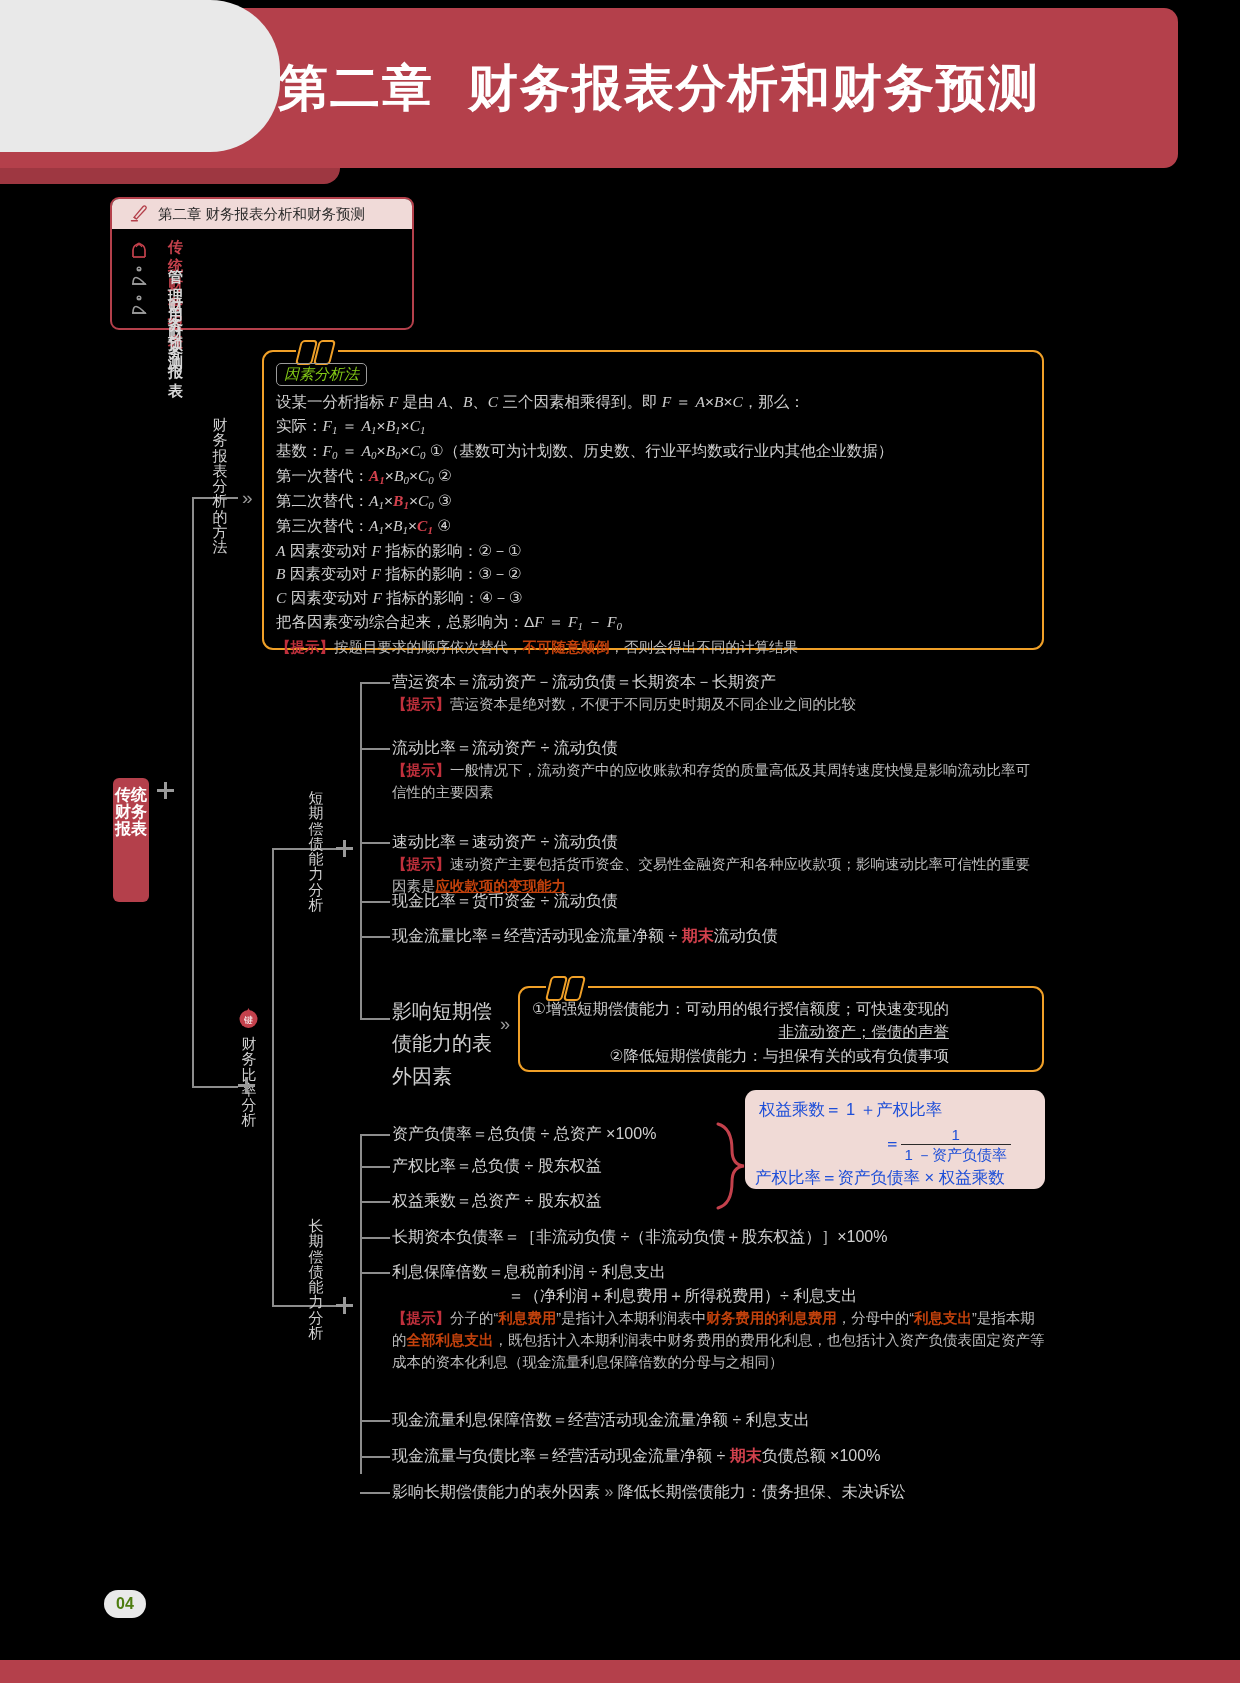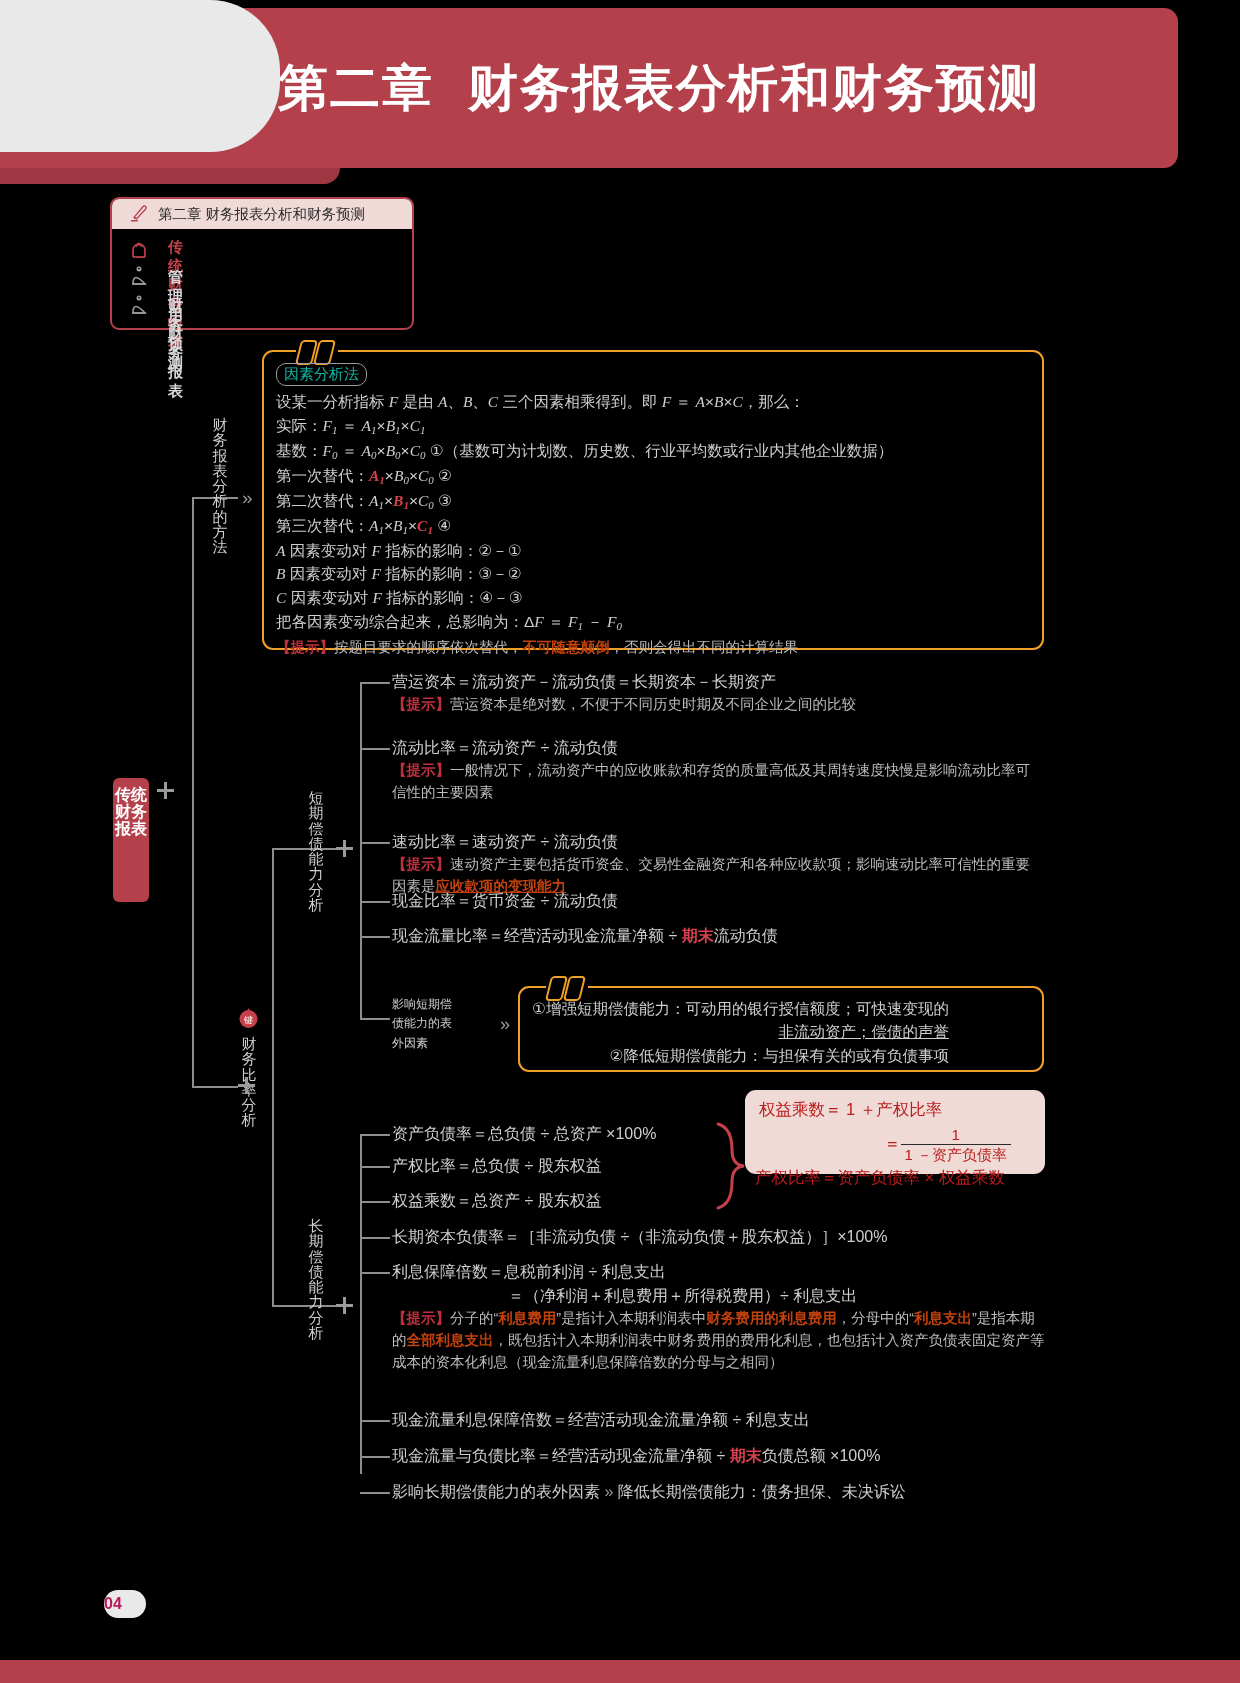--- a/index.html
+++ b/index.html
@@ -53,46 +53,46 @@
           box-sizing:border-box;}
 
   
   .obox{position:absolute;border:2.2px solid #f0a028;border-radius:11px;
         box-sizing:border-box;background:#000;}
   .quotes{position:absolute;width:42px;height:22px;background:#000;}
   .quotes span{position:absolute;top:0;width:13px;height:21px;
         border:2.2px solid #f0a028;border-radius:4px;transform:skewX(-14deg);}
   .quotes span:nth-child(1){left:2px;} .quotes span:nth-child(2){left:20px;}
 
-  .tagbox{display:inline-block;border:1.6px solid #9b9b9b;border-radius:10px;
-        padding:1px 7px;font-size:15px;color:#14b8a6;}
+  .tagbox{display:inline-block;border:1.6px solid #9b9b9b;border-radius:5px;
+        padding:1px 7px;font-size:15px;color:#84cc16;font-style:italic;}
 
   .ftxt{font-size:15.5px;color:#cfcfcf;line-height:1.54;white-space:nowrap;}
   .it{font-style:italic;font-family:"Liberation Serif","DejaVu Serif",serif;}
   .sub{font-size:11px;vertical-align:-3px;}
   .redb{color:#d2414d;font-weight:bold;}
   .blueb{color:#c2410c;font-weight:bold;}
   .hintmark{color:#c0303c;font-weight:bold;}
   .hint{font-size:14.5px;color:#bdbdbd;line-height:1.5;}
 
   .eq{font-size:16px;color:#cfcfcf;line-height:1.5;white-space:nowrap;}
 
   
-  .pinkcard{position:absolute;left:745px;top:1090px;width:300px;height:84px;
-        background:#f0dad6;border-radius:11px;color:#b91c1c;}
+  .pinkcard{position:absolute;left:745px;top:1090px;width:300px;height:99px;
+        background:#f0dad6;border-radius:11px;color:#1d4ed8;}
   .pinkcard .l1{position:absolute;left:14px;top:9px;font-size:16.5px;}
   .pinkcard .l3{position:absolute;left:10px;top:77px;font-size:16.5px;}
   .fracwrap{position:absolute;left:139px;top:36px;font-size:15px;}
   .frac{display:inline-block;text-align:center;vertical-align:middle;}
   .frac .num{border-bottom:1.4px solid #2b2b2b;padding:0 4px 1px;}
   .frac .den{padding:1px 4px 0;}
   .brace{position:absolute;left:716px;top:1122px;width:30px;height:88px;}
   .pagenum{position:absolute;left:104px;top:1590px;width:42px;height:28px;
-        background:#e9e9e9;border-radius:14px;color:#be185d;font-size:16px;
-        font-weight:bold;text-align:left;line-height:28px;}
+        background:#e9e9e9;border-radius:14px;color:#4d7c0f;font-size:16px;
+        font-weight:bold;text-align:center;line-height:28px;}
   .bottombar{position:absolute;left:0;top:1660px;width:1240px;height:23px;background:#b4404b;}
 </style>
 </head>
 <body>
 
 <div class="banner-shadow"></div>
 <div class="banner"></div>
 <div class="chapter-tab"></div>
 <div class="chapter-word">CHAPTER</div>
 <div class="chapter-num">02</div>
@@ -209,21 +209,21 @@
   <div class="eq">速动比率＝速动资产 ÷ 流动负债</div>
   <div class="hint" style="width:650px;white-space:normal;"><span class="hintmark">【提示】</span><span>速动资产主要包括货币资金、交易性金融资产和各种应收款项；影响速动比率可信性的重要因素是</span><span class="blueb" style="text-decoration:underline;">应收款项的变现能力</span></div>
 </div>
 <div style="position:absolute;left:392px;top:889px;">
   <div class="eq">现金比率＝货币资金 ÷ 流动负债</div>
 </div>
 <div style="position:absolute;left:392px;top:924px;">
   <div class="eq"><span>现金流量比率＝经营活动现金流量净额 ÷ </span><span class="redb">期末</span><span>流动负债</span></div>
 </div>
 
-<div style="position:absolute;left:392px;top:995px;font-size:12px;color:#cfcfcf;line-height:1.62;">影响短期偿<br>债能力的表<br>外因素</div>
+<div style="position:absolute;left:392px;top:995px;font-size:20px;color:#cfcfcf;line-height:1.62;">影响短期偿<br>债能力的表<br>外因素</div>
 <div style="position:absolute;left:500px;top:1014px;color:#9a9a9a;font-size:18px;">»</div>
 
 <div class="obox" style="left:518px;top:986px;width:526px;height:86px;">
   <div class="quotes" style="left:26px;top:-12px;">
       <span></span>
       <span></span>
     </div>
   <div style="position:absolute;left:12px;top:9px;text-align:right;">
     <div class="eq" style="font-size:15.5px;">①增强短期偿债能力：可动用的银行授信额度；可快速变现的</div>
     <div class="eq" style="font-size:15.5px;text-decoration:underline;">非流动资产；偿债的声誉</div>

